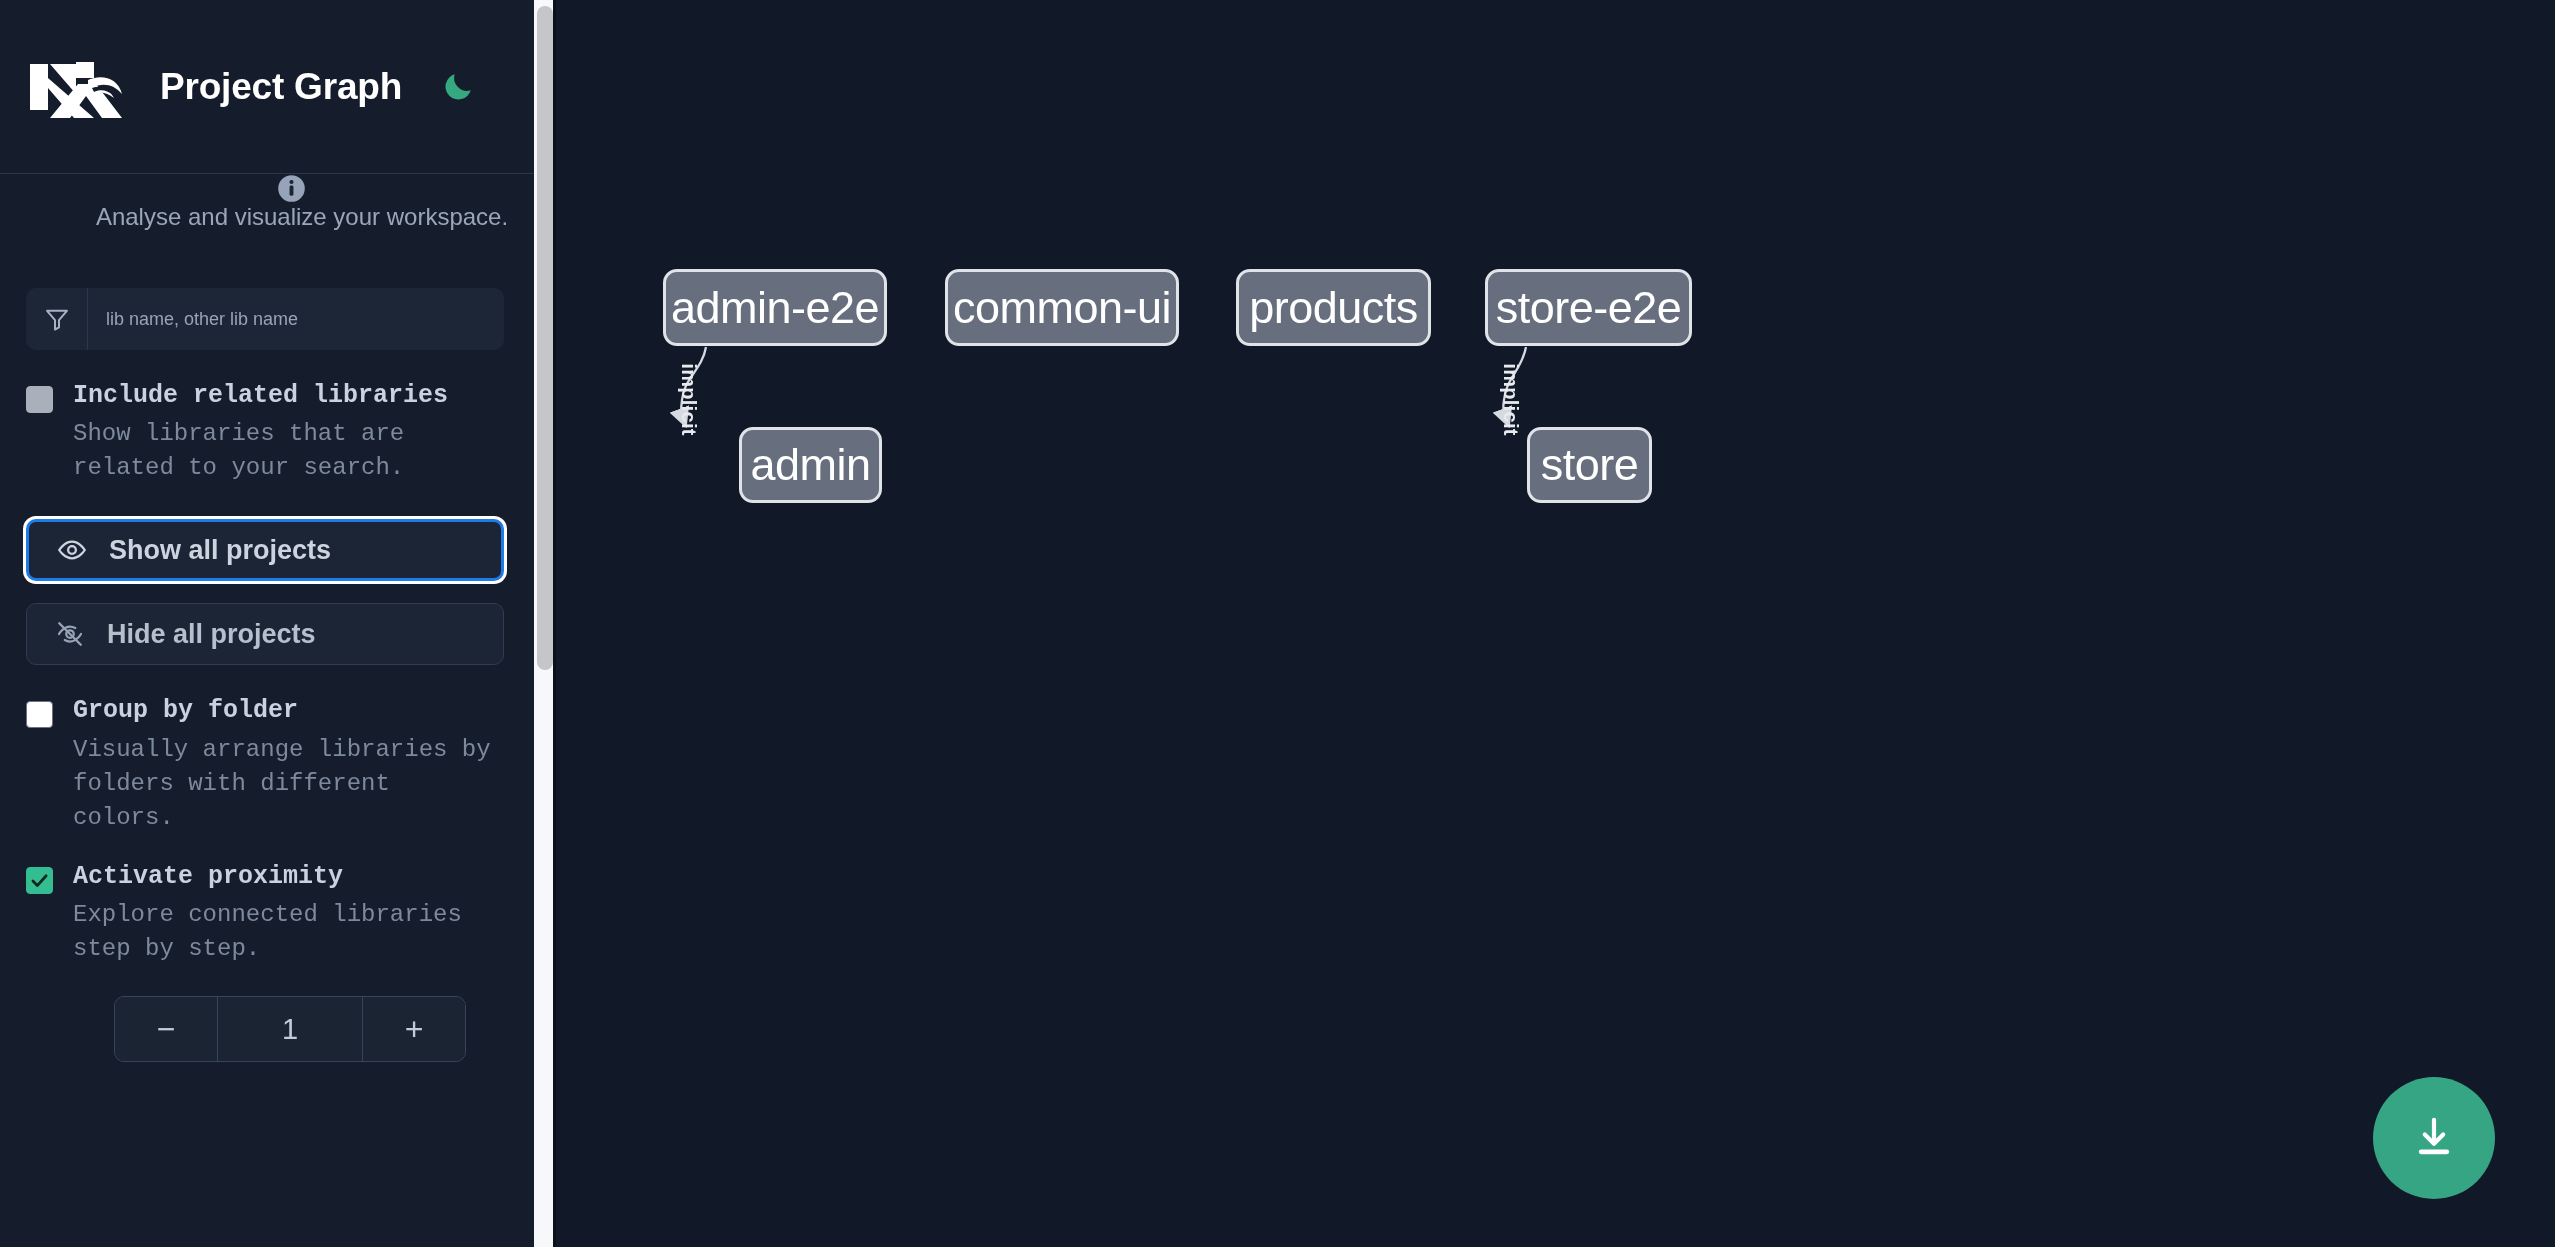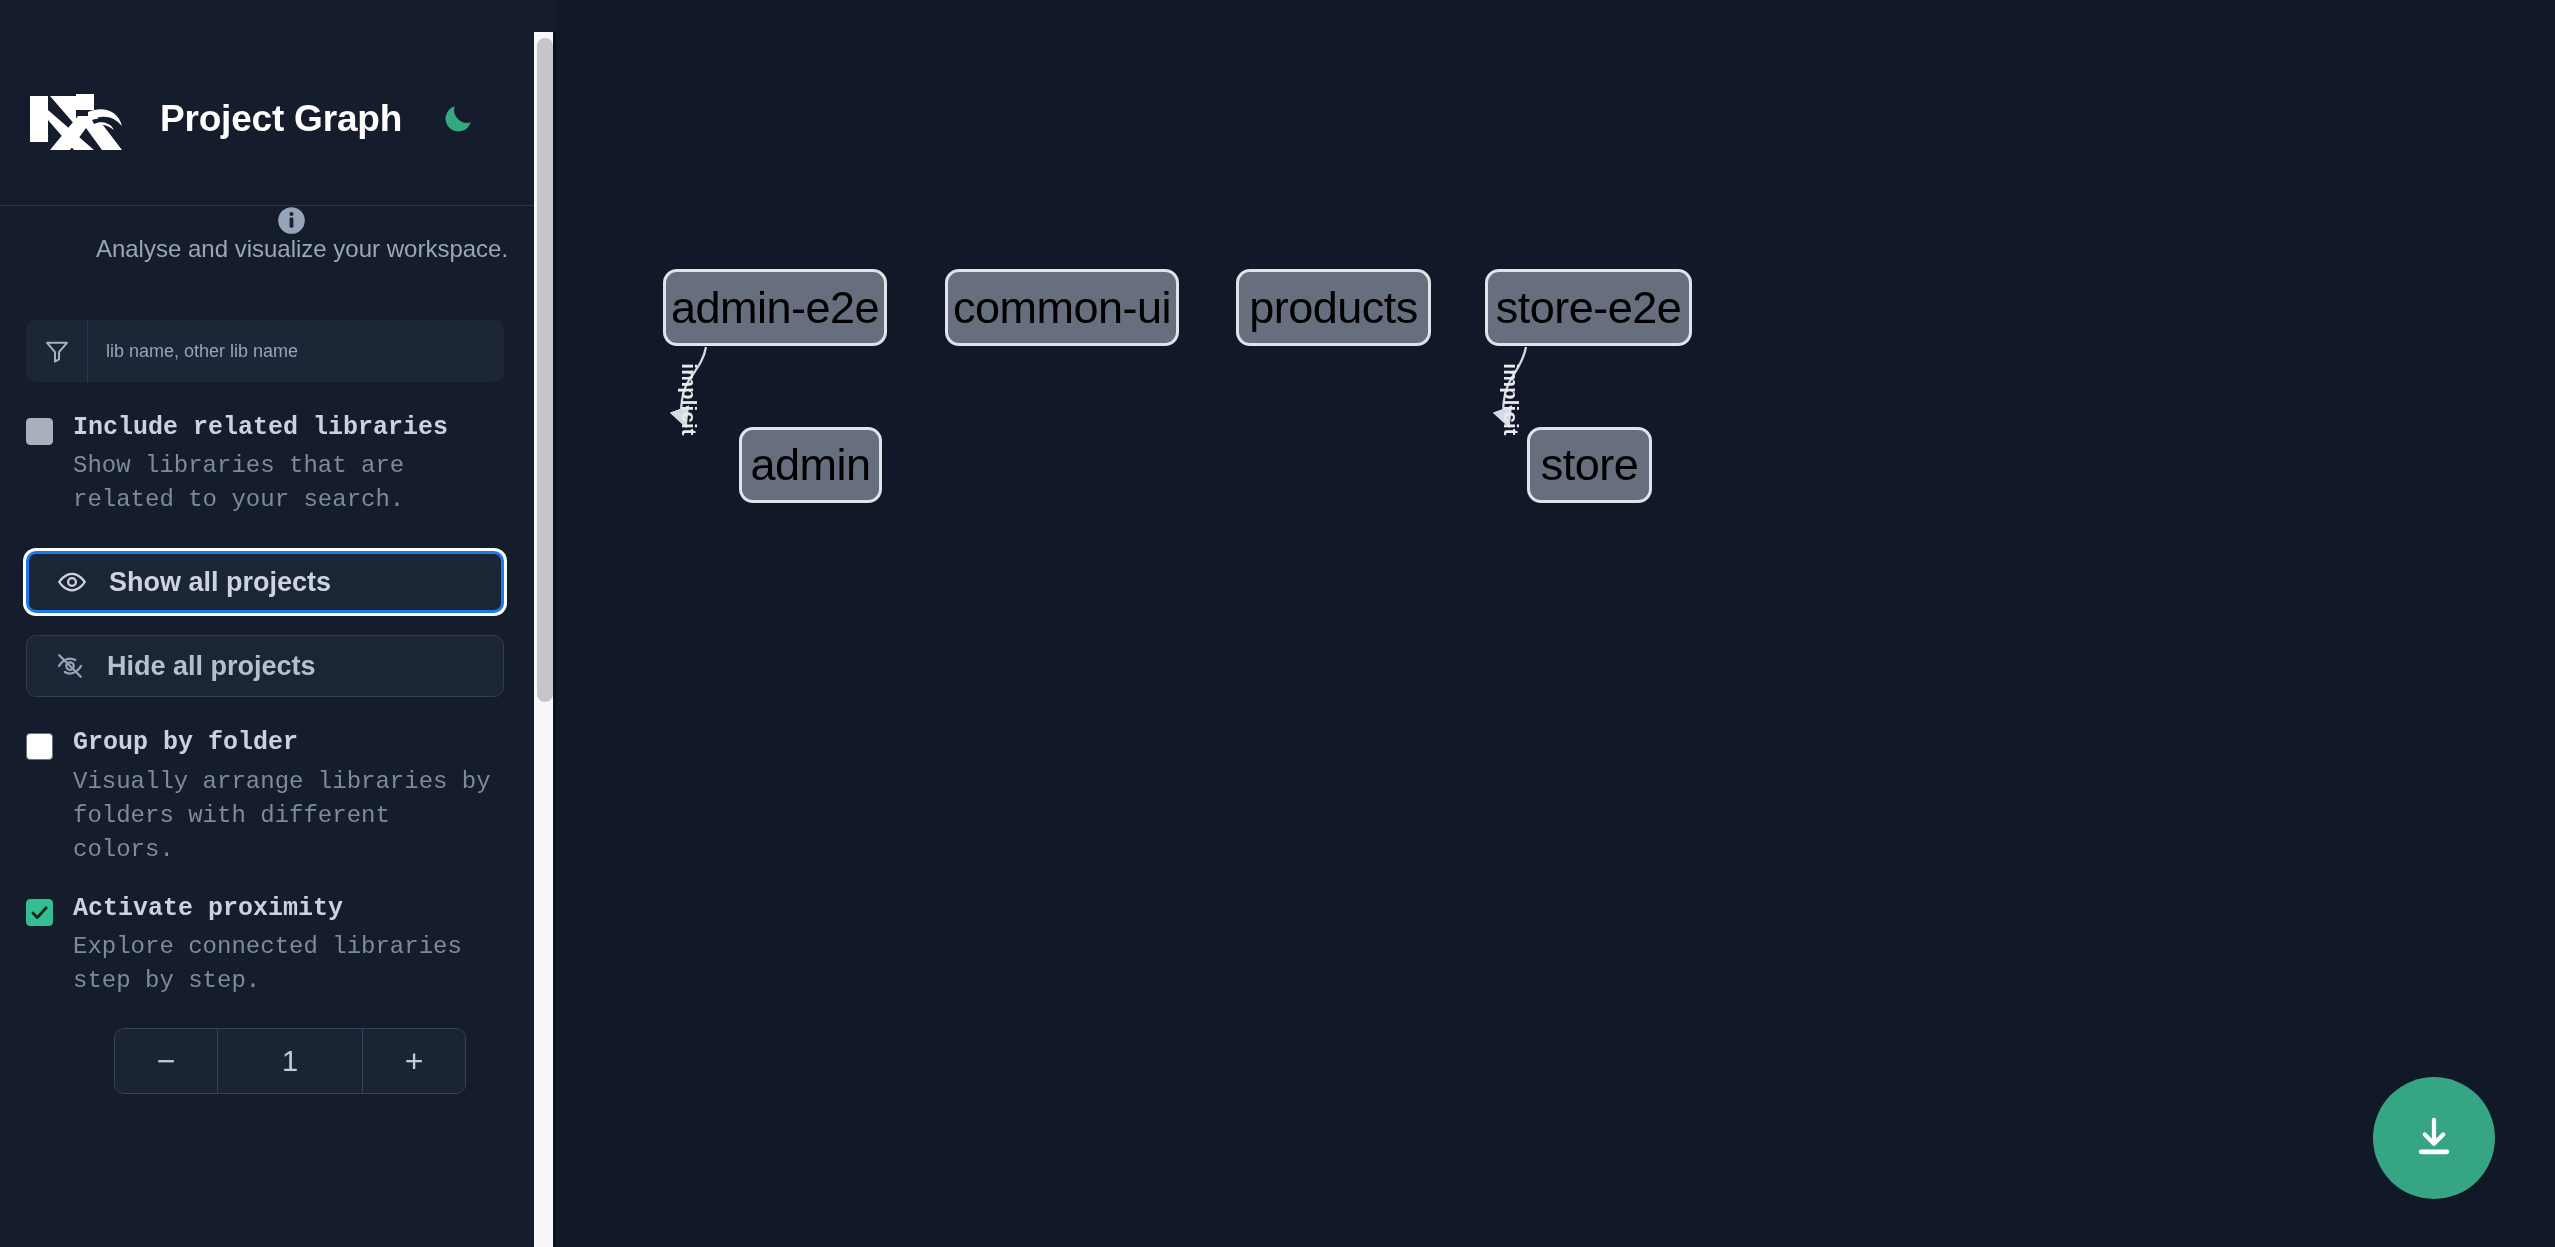--- a/index.html
+++ b/index.html
@@ -27,21 +27,20 @@
     height: 1247px;
     background: #151d2c;
     flex: 0 0 556px;
     overflow: hidden;
   }
 
   .sidebar-inner {
     width: 556px;
     height: 985px;
     position: relative;
-    margin-top: 32px;
   }
 
   
   .sb-header {
     height: 174px;
     display: flex;
     align-items: center;
     padding: 0 0 0 26px;
     border-bottom: 1.5px solid #2b3648;
   }
@@ -244,21 +243,21 @@
   }
 
   .node {
     position: absolute;
     background: #676e7e;
     border: 3px solid #e0e3e8;
     border-radius: 14px;
     display: flex;
     align-items: center;
     justify-content: center;
-    color: #000000;
+    color: #ffffff;
     font-size: 45px;
     font-family: "Liberation Sans", sans-serif;
     letter-spacing: -0.5px;
     cursor: pointer;
     white-space: nowrap;
   }
 
   .edge-label {
     position: absolute;
     color: #e8eaee;

